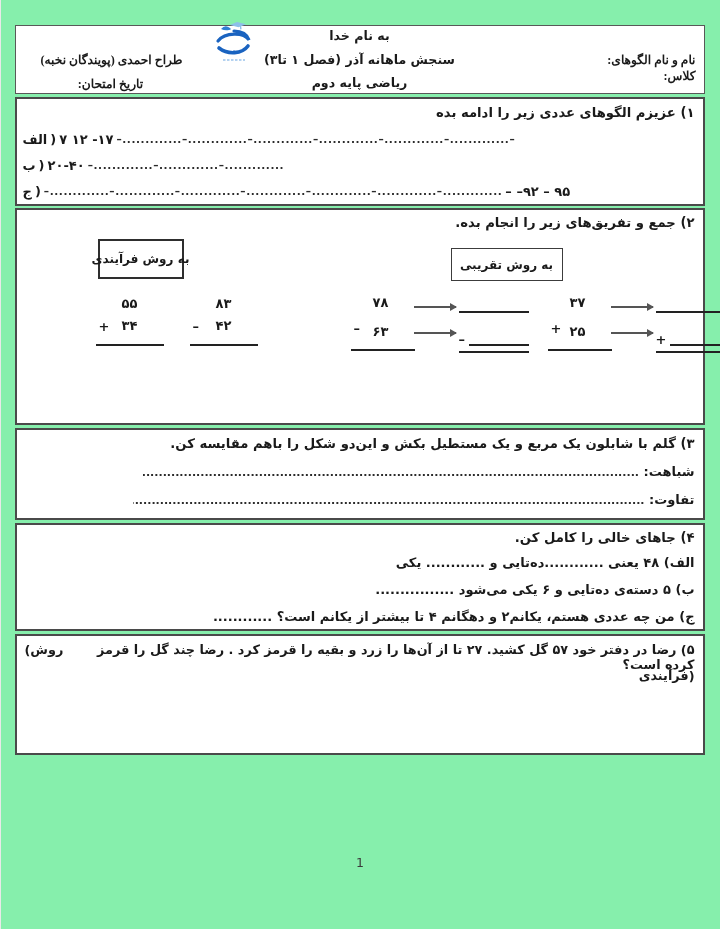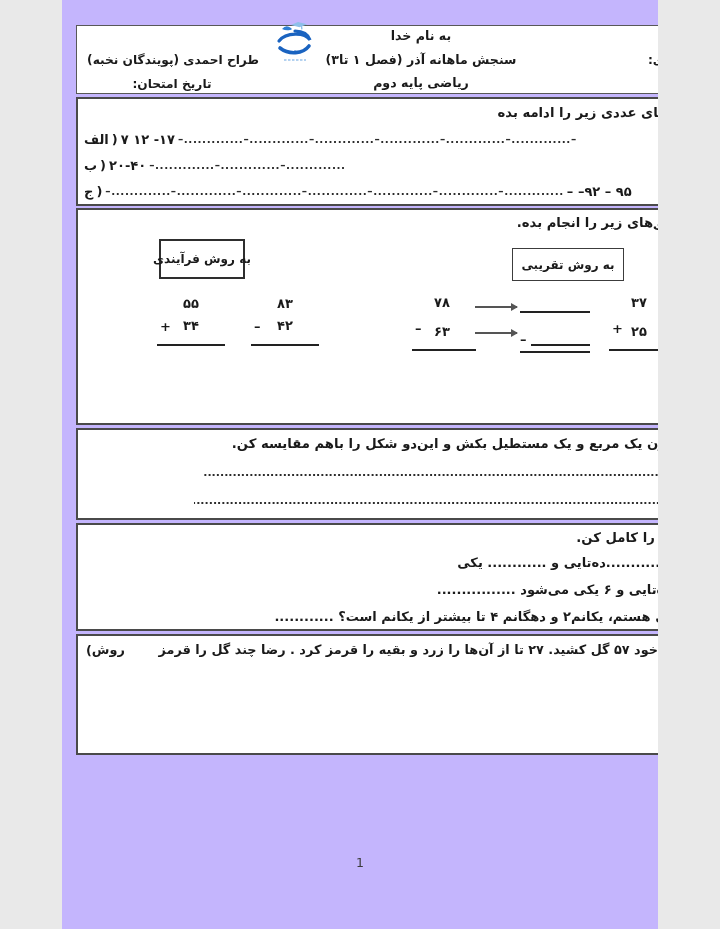--- a/index.html
+++ b/index.html
@@ -1,21 +1,21 @@
 <!DOCTYPE html>
 <html lang="fa"><head>
 <meta charset="utf-8">
 <style>
   html,body{margin:0;padding:0;background:#e9e9e9;}
   .page{
-    position:relative;width:596px;height:929px;background:#c4b5fd;
+    position:relative;width:719px;height:929px;background:#86efac;
     font-family:"DejaVu Sans",sans-serif;font-weight:bold;color:#1a1a1a;
     margin:0 auto;overflow:hidden;
   }
-  .abs{position:absolute;}
+  .abs{position:absolute;font-family:Liberation Serif, serif;}
   .rtl{direction:rtl;unicode-bidi:isolate;}
   .box{position:absolute;left:14px;width:690px;border:2px solid #4a4a4a;background:#fff;box-sizing:border-box;}
   .hdr{border:1.6px solid #585858;}
   .t12{font-size:12.2px;line-height:16px;}
   .title{position:absolute;right:8px;font-size:13.2px;line-height:17px;white-space:nowrap;}
   .center-line{position:absolute;left:0;width:100%;text-align:center;font-size:12.6px;}
   
   .pline{position:absolute;left:6px;display:flex;align-items:baseline;gap:3px;direction:ltr;white-space:nowrap;font-size:13px;}
   .pnum{direction:ltr;unicode-bidi:bidi-override;}
   .pdots{font-size:10.5px;letter-spacing:.6px;color:#2b2b2b;position:relative;top:-1px;}

